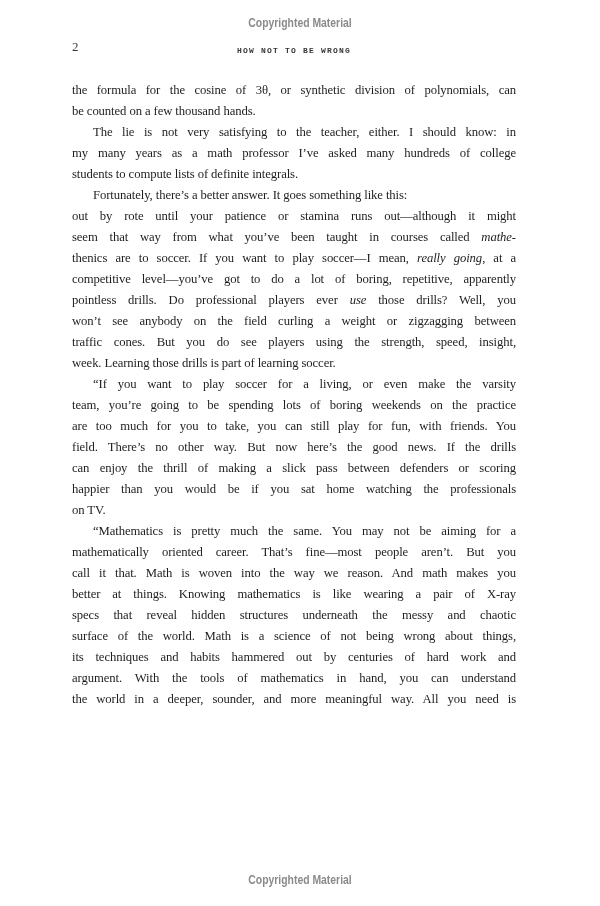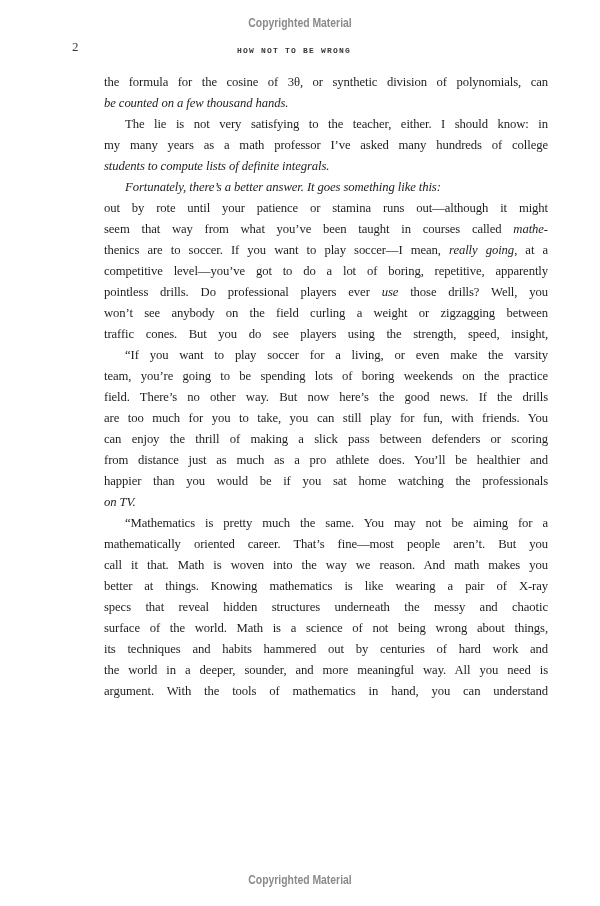--- a/index.html
+++ b/index.html
@@ -43,34 +43,33 @@
   .booktitle {
     font-family: Liberation Mono, monospace;
     font-weight: bold;
     font-size: 8px;
     letter-spacing: 1.2px;
     color: #3a3a3a;
   }
   .bodytext {
     position: absolute;
     left: 72px;
-    top: 72px;
+    top: 80px;
     width: 444px;
     font-size: 12.7px;
     letter-spacing: -0.1px;
     color: #1e1e1e;
-    margin-left: 32px;
   }
   .line {
     height: 21px;
     line-height: 21px;
     text-align: justify;
     text-align-last: justify;
   }
-  .line.endpar { text-align-last: left; font-style: italic; }
+  .line.endpar { text-align-last: left; }
   .line.indent { text-indent: 21px; }
 </style>
 </head>
 <body>
 
 <div class="page">
 
   <div class="copyright top">Copyrighted Material</div>
 
   <div class="runhead">
@@ -85,34 +84,34 @@
       <div class="line">my many years as a math professor I’ve asked many hundreds of college</div>
       <div class="line endpar">students to compute lists of definite integrals.</div>
       <div class="line indent endpar">Fortunately, there’s a better answer. It goes something like this:</div>
       <div class="line">out by rote until your patience or stamina runs out—although it might</div>
       <div class="line">seem that way from what you’ve been taught in courses called <i>mathe-</i></div>
       <div class="line">thenics are to soccer. If you want to play soccer—I mean, <i>really going</i>, at a</div>
       <div class="line">competitive level—you’ve got to do a lot of boring, repetitive, apparently</div>
       <div class="line">pointless drills. Do professional players ever <i>use</i> those drills? Well, you</div>
       <div class="line">won’t see anybody on the field curling a weight or zigzagging between</div>
       <div class="line">traffic cones. But you do see players using the strength, speed, insight,</div>
+      <div class="line endpar">week. Learning those drills is part of learning soccer.</div>
       <div class="line indent">“If you want to play soccer for a living, or even make the varsity</div>
       <div class="line">team, you’re going to be spending lots of boring weekends on the practice</div>
+      <div class="line">are too much for you to take, you can still play for fun, with friends. You</div>
       <div class="line">field. There’s no other way. But now here’s the good news. If the drills</div>
-      <div class="line">are too much for you to take, you can still play for fun, with friends. You</div>
       <div class="line">can enjoy the thrill of making a slick pass between defenders or scoring</div>
-      <div class="line">from distance just as much as a pro athlete does. You’ll be healthier and</div>
       <div class="line">happier than you would be if you sat home watching the professionals</div>
       <div class="line endpar">on TV.</div>
       <div class="line indent">“Mathematics is pretty much the same. You may not be aiming for a</div>
       <div class="line">mathematically oriented career. That’s fine—most people aren’t. But you</div>
       <div class="line">call it that. Math is woven into the way we reason. And math makes you</div>
       <div class="line">better at things. Knowing mathematics is like wearing a pair of X-ray</div>
       <div class="line">specs that reveal hidden structures underneath the messy and chaotic</div>
       <div class="line">surface of the world. Math is a science of not being wrong about things,</div>
       <div class="line">its techniques and habits hammered out by centuries of hard work and</div>
+      <div class="line">argument. With the tools of mathematics in hand, you can understand</div>
       <div class="line">the world in a deeper, sounder, and more meaningful way. All you need is</div>
-      <div class="line">argument. With the tools of mathematics in hand, you can understand</div>
     </div>
 
   <div class="copyright bottom">Copyrighted Material</div>
 
 </div>
 
 </body></html>

